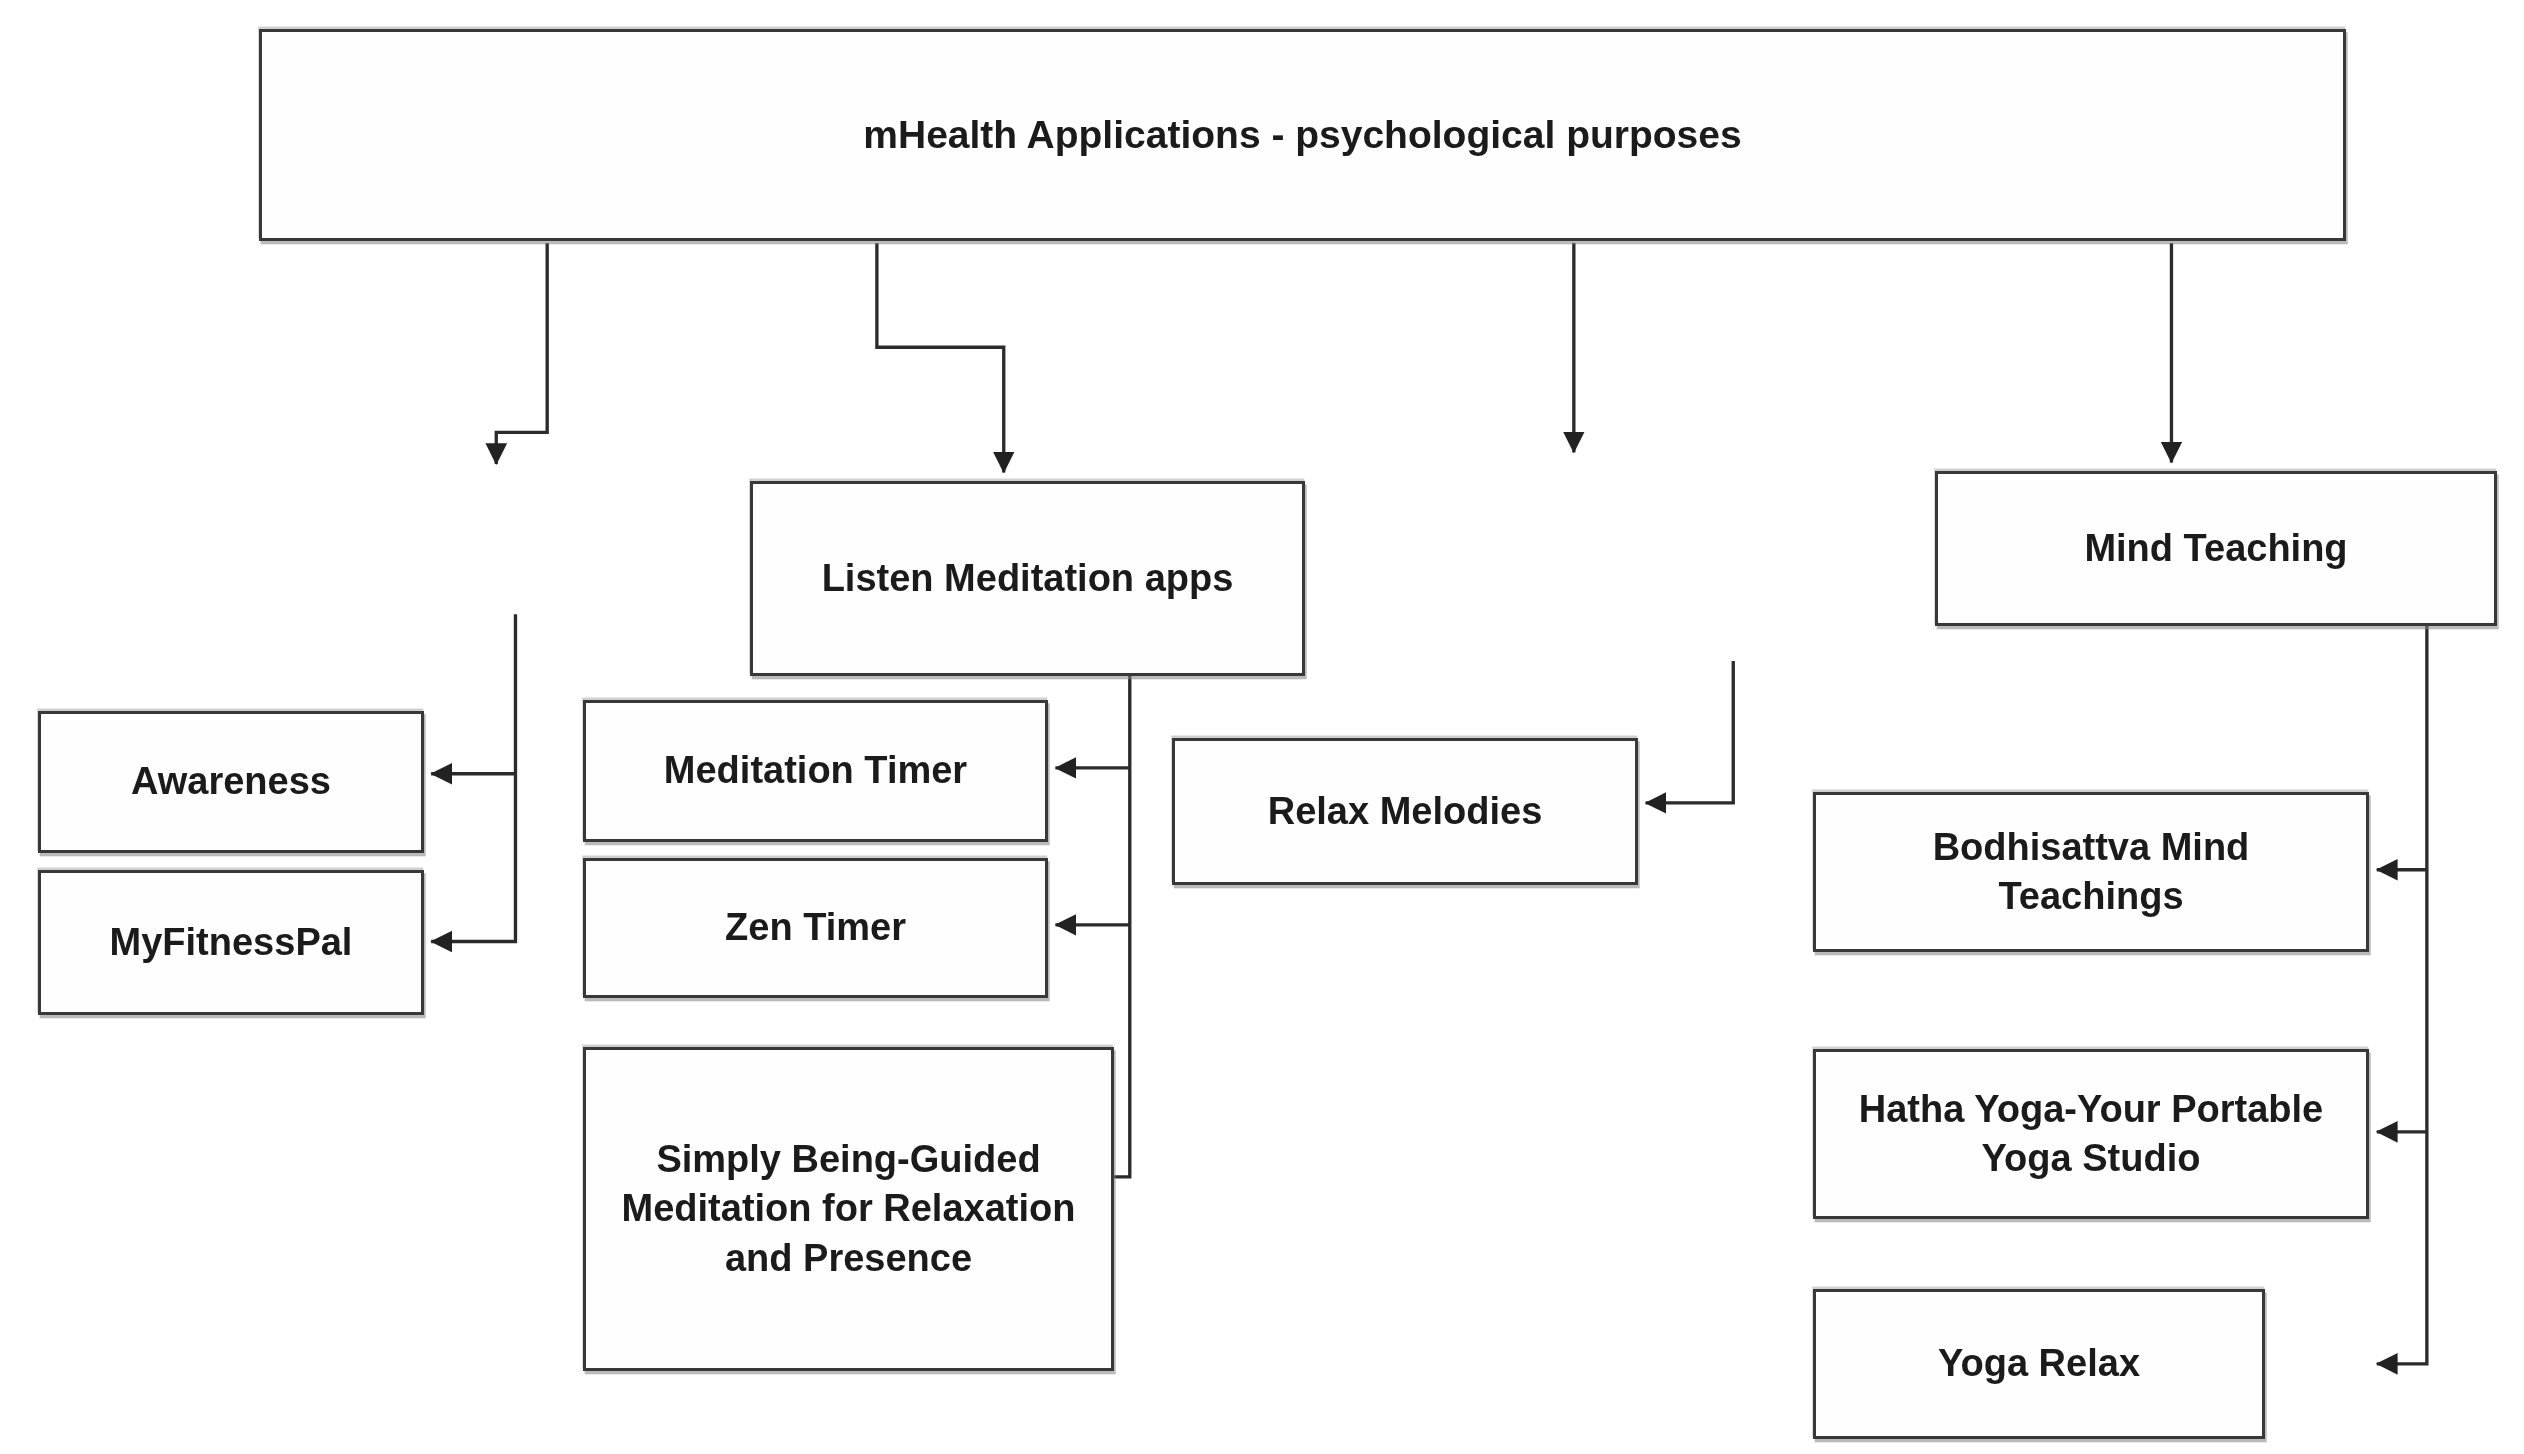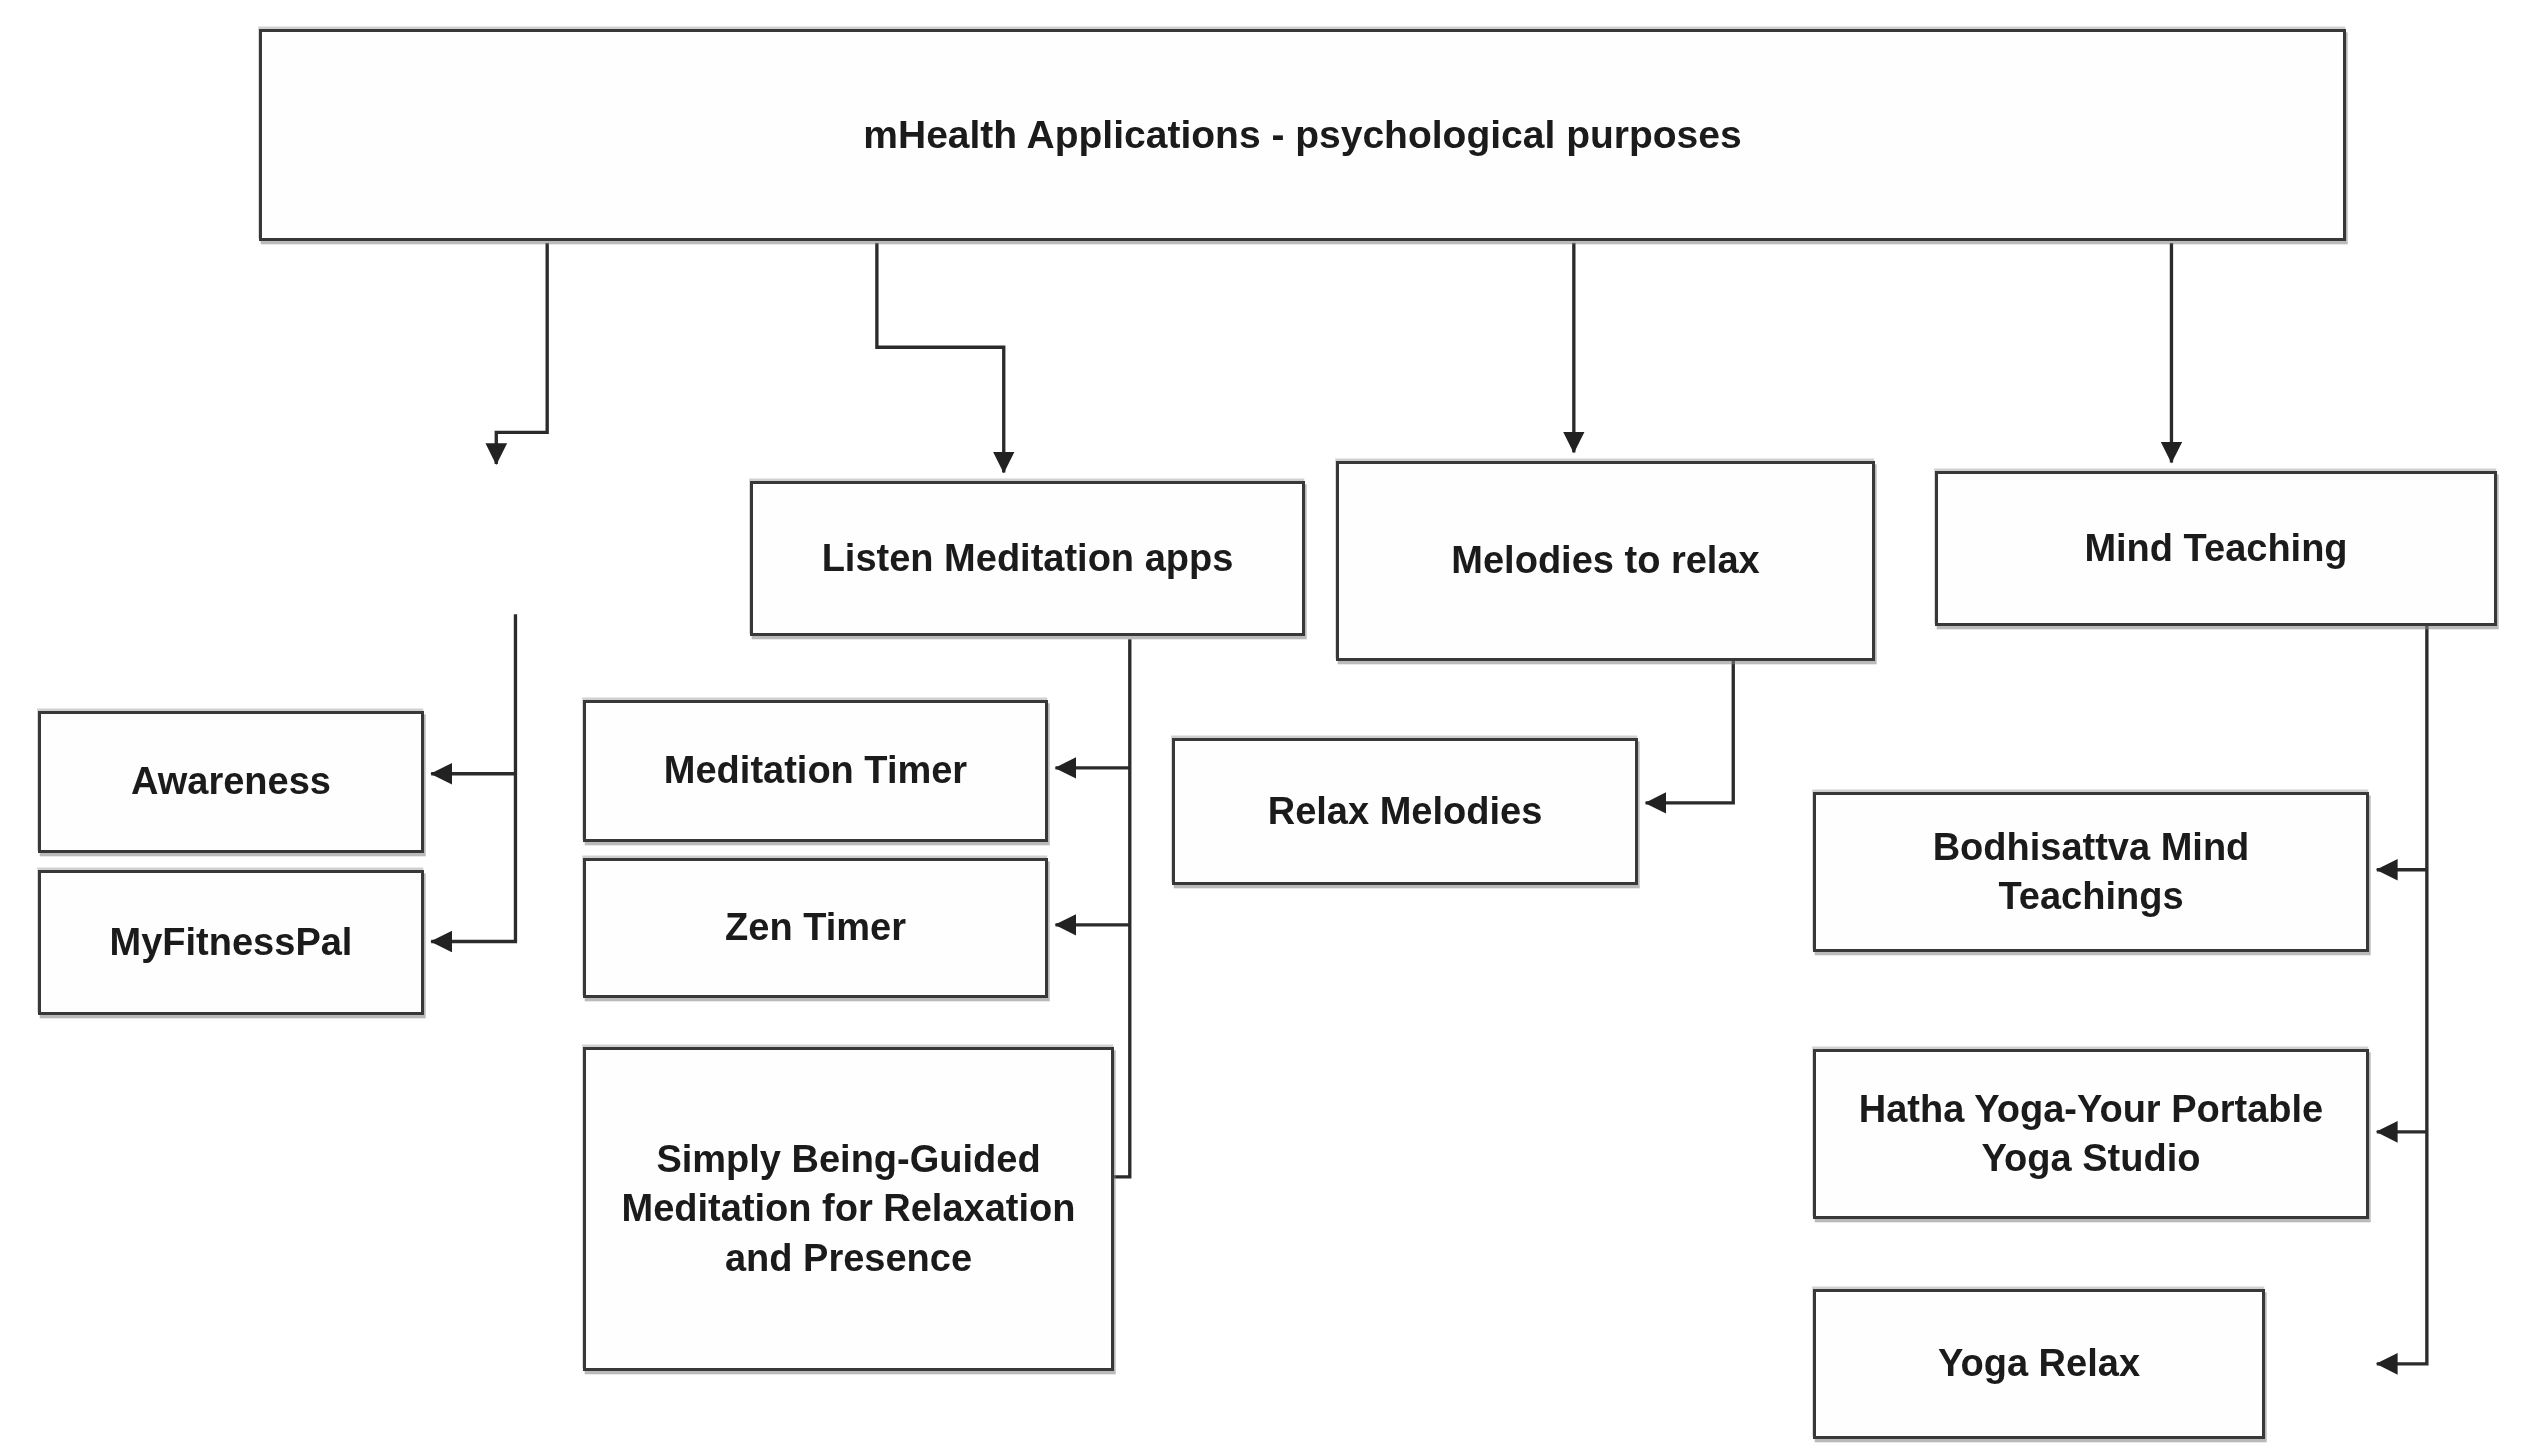--- a/index.html
+++ b/index.html
@@ -66,27 +66,24 @@
       <path d="M2907,1042 L2847,1042" marker-end="url(#arr)"></path>
       <path d="M2907,1356 L2847,1356" marker-end="url(#arr)"></path>
     </g>
   </svg>
 
   <div class="node root" style="left:259px; top:29px; width:2087px; height:212px;">
     <span>mHealth Applications - psychological purposes</span>
   </div>
 
 
-  <div class="node" style="left:750px; top:481px; width:555px; height:155px;">
+  <div class="node" style="left:750px; top:481px; width:555px; height:195px;">
     <span>Listen Meditation apps</span>
   </div>
 
-  <div class="node" style="left:1336px; top:461px; width:539px; height:200px;">
-    <span>Melodies to relax</span>
-  </div>
 
   <div class="node" style="left:1935px; top:471px; width:562px; height:155px;">
     <span>Mind Teaching</span>
   </div>
 
   <div class="node" style="left:38px; top:711px; width:386px; height:142px;">
     <span>Awareness</span>
   </div>
 
   <div class="node" style="left:38px; top:870px; width:386px; height:145px;">

